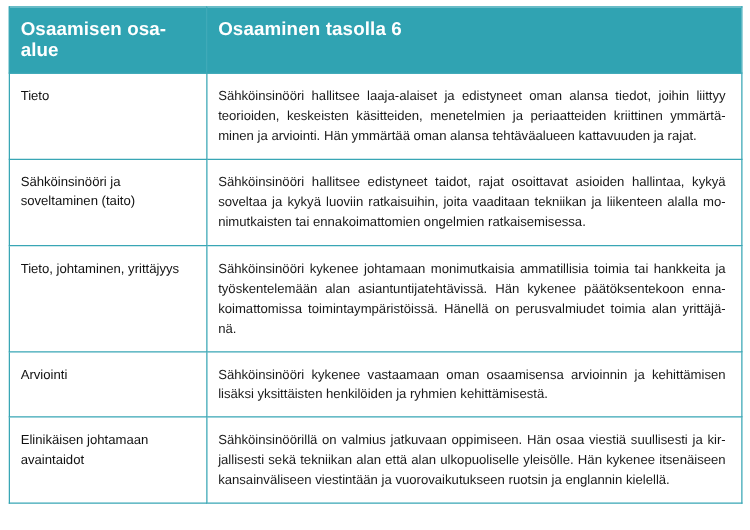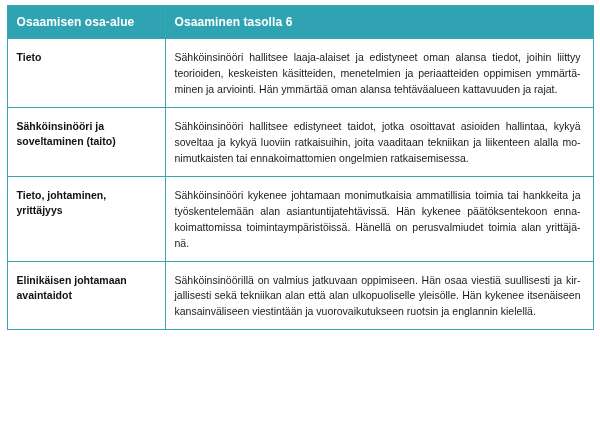--- a/index.html
+++ b/index.html
@@ -30,35 +30,35 @@
   table.skills-table th,
   table.skills-table td {
     border: 1px solid #38a6b5;
     vertical-align: top;
     padding: 9px 10px 9px 9px;
     box-sizing: border-box;
   }
   thead th {
     background: #30a3b2;
     color: #ffffff;
-    font-size: 12px;
+    font-size: 15px;
     font-weight: bold;
     text-align: left;
     padding-top: 11px;
     padding-bottom: 11px;
     border: 1px solid #30a3b2;
     letter-spacing: 0.1px;
   }
   thead th.col-area { width: 158px; }
   thead th.col-level { width: 428px; margin-top: 24px; }
 
   tbody td.area {
     width: 158px;
     font-size: 10.5px;
-    font-weight: bold;
+    font-weight: normal;
     color: #111111;
     line-height: 1.45;
     padding-top: 11px;
   }
   tbody td.desc {
     font-size: 10.5px;
     color: #1a1a1a;
     line-height: 1.52;
     text-align: justify;
     padding-top: 11px;
@@ -76,29 +76,33 @@
   <table class="skills-table">
     <thead>
       <tr>
         <th class="col-area">Osaamisen osa-alue</th>
         <th class="col-level">Osaaminen tasolla  6</th>
       </tr>
     </thead>
     <tbody>
       <tr>
         <td class="area">Tieto</td>
-        <td class="desc">Sähköinsinööri hallitsee laaja-alaiset ja edistyneet oman alansa tiedot, joihin liittyy teorioiden, keskeisten käsitteiden, menetelmien ja periaatteiden oppimisen ymmärtä-minen ja arviointi. Hän ymmärtää oman alansa tehtäväalueen kattavuuden ja rajat.</td>
+        <td class="desc">Sähköinsinööri hallitsee laaja-alaiset ja edistyneet oman alansa tiedot, joihin liittyy teorioiden, keskeisten käsitteiden, menetelmien ja periaatteiden kriittinen ymmärtä-minen ja arviointi. Hän ymmärtää oman alansa tehtäväalueen kattavuuden ja rajat.</td>
       </tr>
       <tr>
         <td class="area">Sähköinsinööri ja soveltaminen (taito)</td>
-        <td class="desc">Sähköinsinööri hallitsee edistyneet taidot, jotka osoittavat asioiden hallintaa, kykyä soveltaa ja kykyä luoviin ratkaisuihin, joita vaaditaan tekniikan ja liikenteen alalla mo-nimutkaisten tai ennakoimattomien ongelmien ratkaisemisessa.</td>
+        <td class="desc">Sähköinsinööri hallitsee edistyneet taidot, rajat osoittavat asioiden hallintaa, kykyä soveltaa ja kykyä luoviin ratkaisuihin, joita vaaditaan tekniikan ja liikenteen alalla mo-nimutkaisten tai ennakoimattomien ongelmien ratkaisemisessa.</td>
       </tr>
       <tr>
         <td class="area">Tieto, johtaminen, yrittäjyys</td>
         <td class="desc">Sähköinsinööri kykenee johtamaan monimutkaisia ammatillisia toimia tai hankkeita ja työskentelemään alan asiantuntijatehtävissä. Hän kykenee päätöksentekoon enna-koimattomissa toimintaympäristöissä. Hänellä on perusvalmiudet toimia alan yrittäjä-nä.</td>
+      </tr>
+      <tr>
+        <td class="area">Arviointi</td>
+        <td class="desc">Sähköinsinööri kykenee vastaamaan oman osaamisensa arvioinnin ja kehittämisen lisäksi yksittäisten henkilöiden ja ryhmien kehittämisestä.</td>
       </tr>
       <tr>
         <td class="area">Elinikäisen johtamaan avaintaidot</td>
         <td class="desc">Sähköinsinöörillä on valmius jatkuvaan oppimiseen. Hän osaa viestiä suullisesti ja kir-jallisesti sekä tekniikan alan että alan ulkopuoliselle yleisölle. Hän kykenee itsenäiseen kansainväliseen viestintään ja vuorovaikutukseen ruotsin ja englannin kielellä.</td>
       </tr>
     </tbody>
   </table>
 </div>
 
 </body></html>

